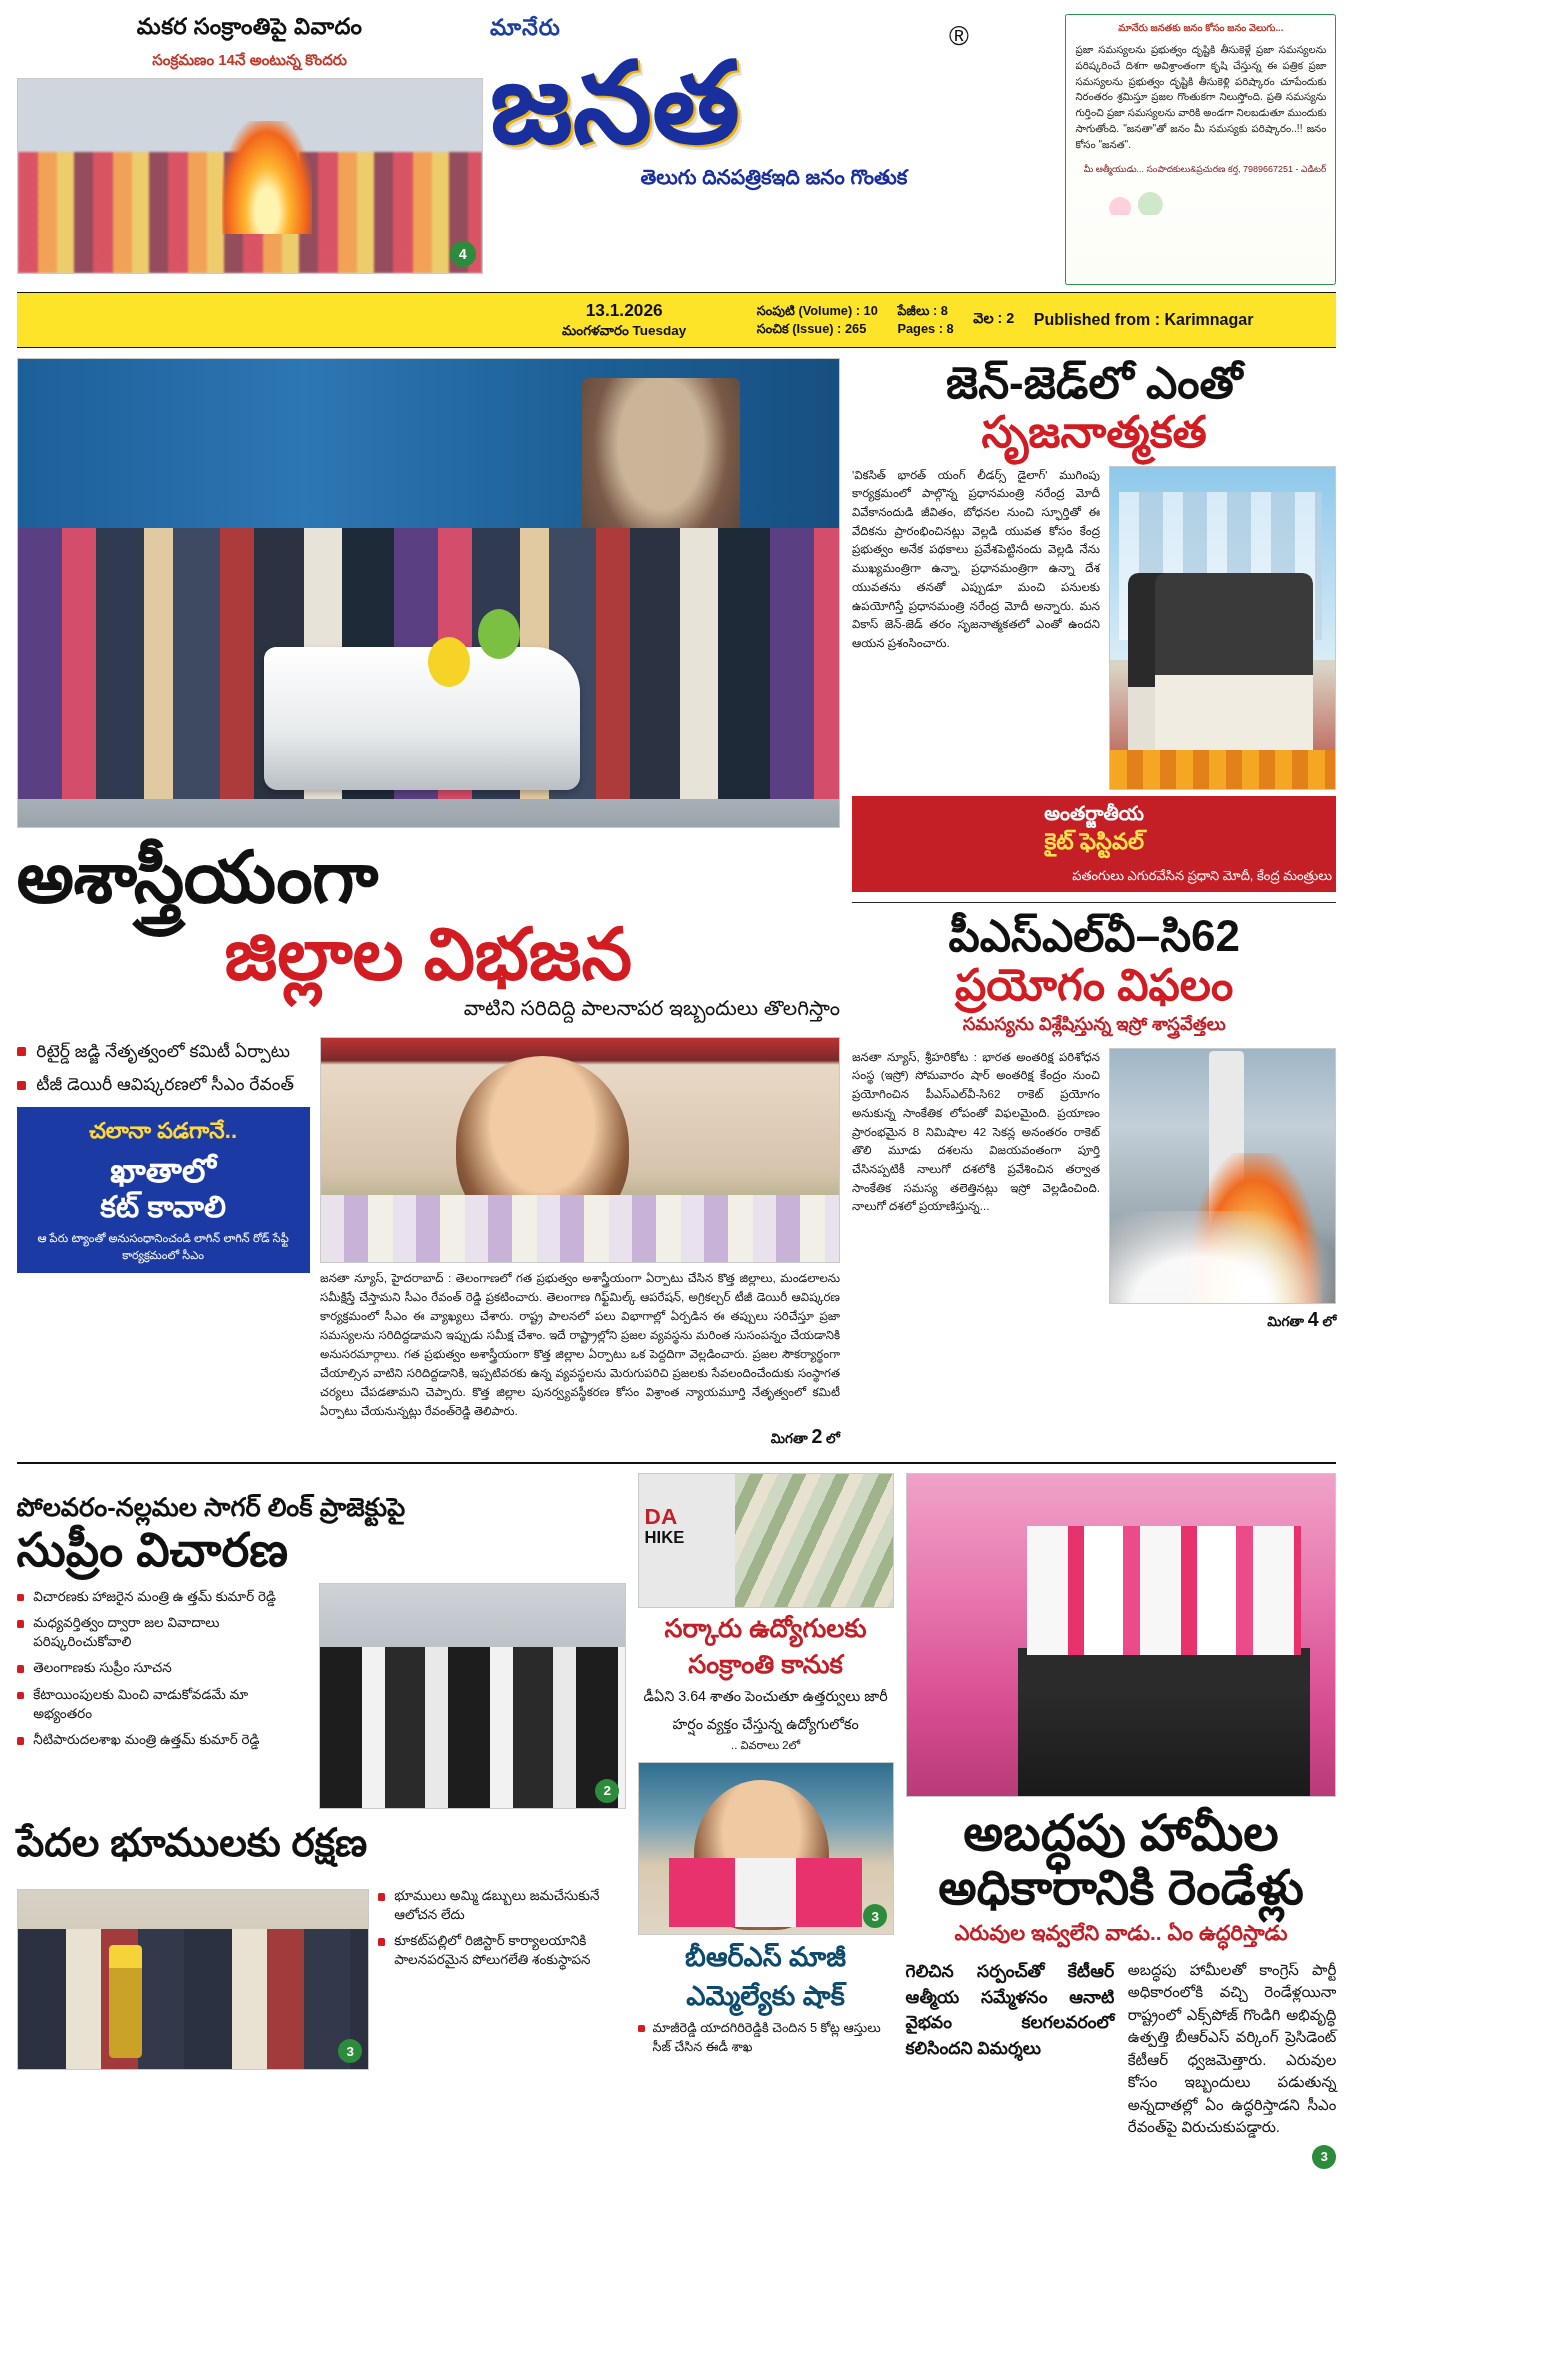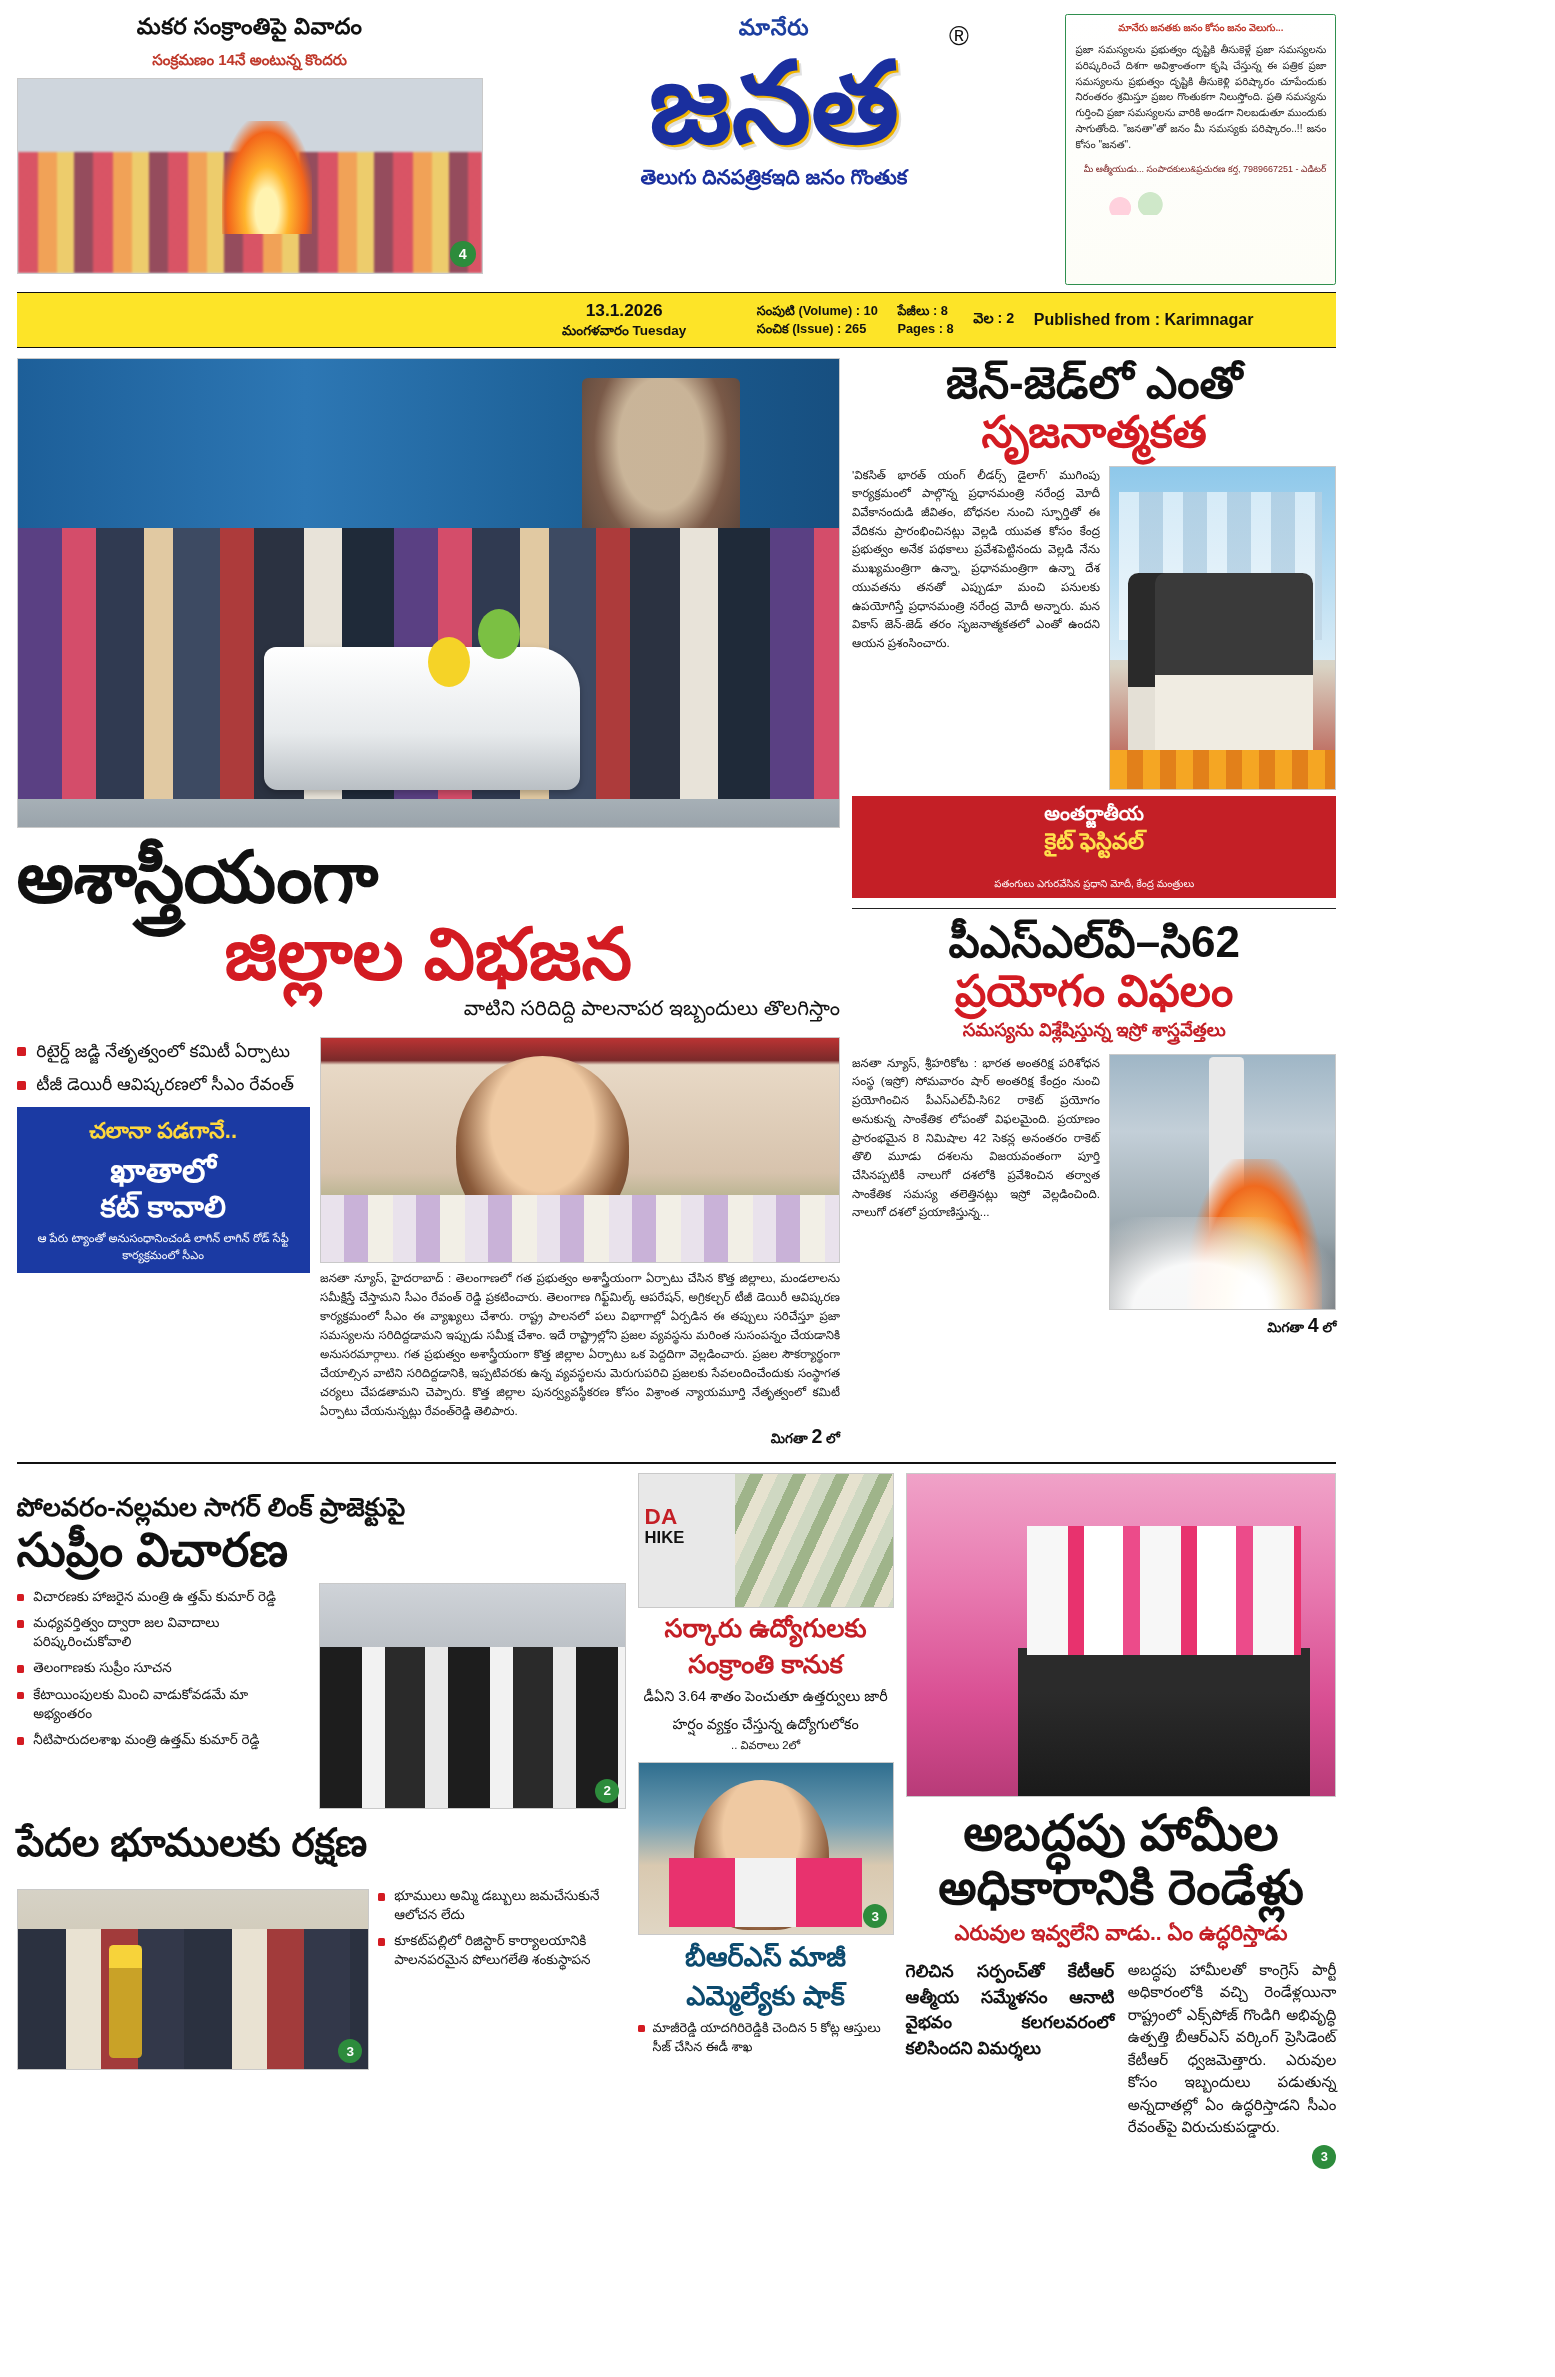--- a/index.html
+++ b/index.html
@@ -40,21 +40,21 @@
   .mast-photo .flame {
     position:absolute; left:44%; top:22%; width:90px; height:113px;
     background:radial-gradient(ellipse at 50% 80%, #fff3b0 0 18%, #ffb52e 35%, #f3651a 62%, rgba(220,60,20,0) 78%);
   }
   .mast-photo .pgnum {
     position:absolute; right:6px; bottom:6px; width:25.6px; height:25.6px; border-radius:50%;
     background:#2d8c3c; color:#fff; font-size:14.3px; font-weight:bold;
     display:flex; align-items:center; justify-content:center;
   }
 
-  .mast-center { flex:1; text-align:center; position:relative; padding-top:1.5px; }
+  .mast-center { flex:1; position:relative; padding-top:1.5px; }
   .logo-sub-top { font-size:22.6px; color:#1d3fa0; font-weight:bold; letter-spacing:0.8px; }
   .logo-main {
     font-size:113px; line-height:1.02; font-weight:bold; color:#1a2f9e;
     font-family:"Liberation Serif", serif;
     text-shadow: 2.3px 2.3px 0 #f0b400, 4.5px 4.5px 0 rgba(0,0,0,.12);
   }
   .logo-reg { position:absolute; right:89px; top:7.5px; font-size:27px; color:#111; }
   .logo-tag { display:flex; justify-content:center; margin-top:4.5px; }
   .logo-tag span { font-size:20.3px; font-weight:bold; color:#1a2f9e; }
 
@@ -187,21 +187,21 @@
   }
   .r-photo .marigold {
     position:absolute; left:0; right:0; bottom:0; height:12%;
     background:repeating-linear-gradient(90deg,#f5a623 0 16.6px,#e2801a 16.6px 33px);
   }
   .redbar {
     background:#c41f26; color:#fff; text-align:center; padding:6px 4.5px; margin-top:6px;
   }
   .redbar .rb1 { font-size:19.6px; font-weight:bold; }
   .redbar .rb2 { font-size:22.6px; font-weight:bold; color:#ffe14d; }
-  .redbar .rb3 { font-size:10px; margin-top:18px; }
+  .redbar .rb3 { font-size:13px; margin-top:8px;text-align:right; }
 
   .hr-thin { border-top:1.5px solid #222; margin:10.5px 0 7.5px 0; }
 
   .rocket-photo { height:256px;
     background:linear-gradient(180deg,#9fb6c6 0%, #c3cfd8 30%, #9aa7ae 70%, #5a6268 100%); }
   .rocket-photo .flame {
     position:absolute; left:34%; bottom:0; width:135px; height:150px;
     background:radial-gradient(ellipse at 50% 100%, #fff 0 12%, #ffd05a 30%, #f06a1e 58%, rgba(240,106,30,0) 75%);
   }
   .rocket-photo .body {

